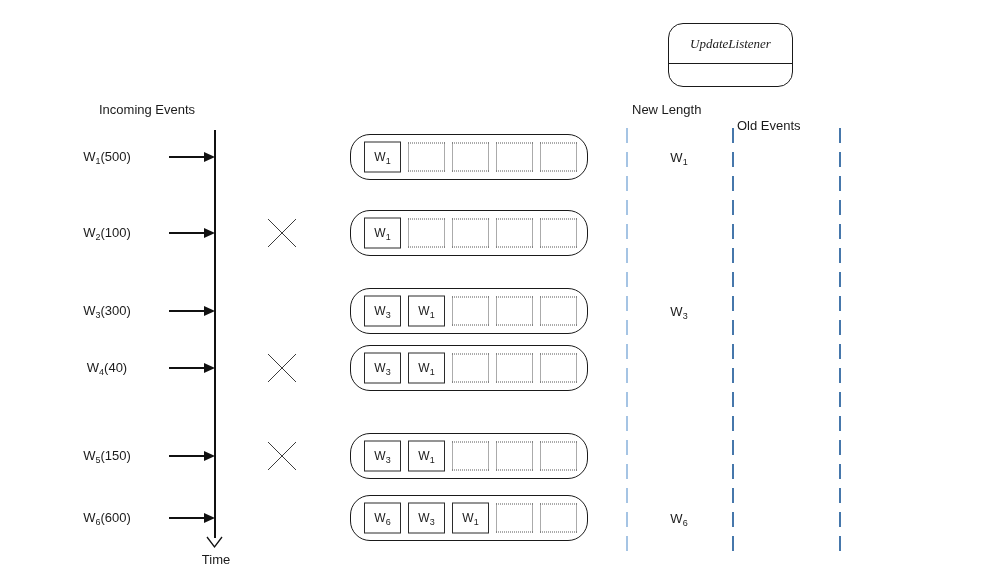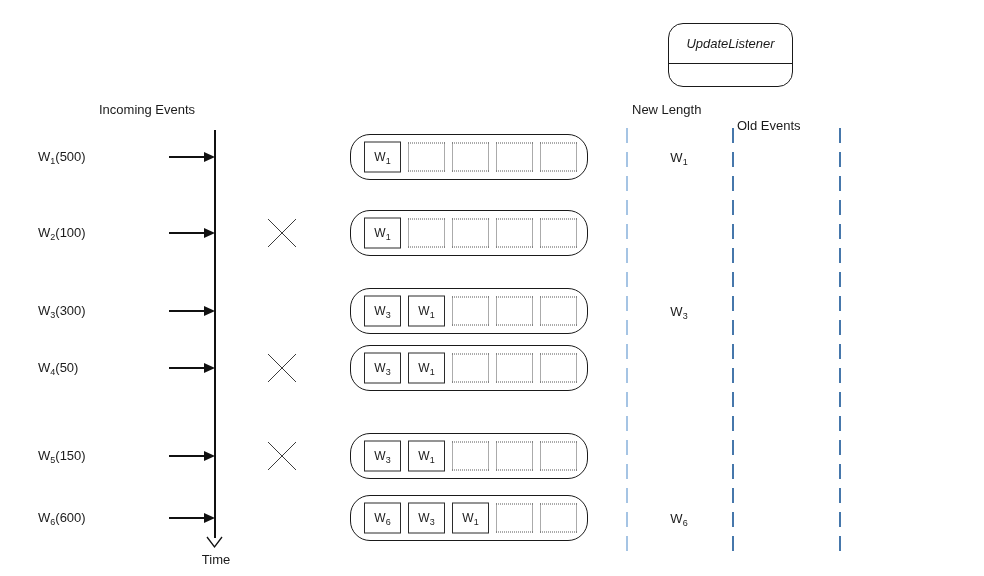--- a/index.html
+++ b/index.html
@@ -3,21 +3,21 @@
 <meta charset="utf-8">
 <style>
   html,body { margin:0; padding:0; background:#fff; }
   .canvas {
     position:relative; width:984px; height:576px; background:#ffffff;
     font-family:"Liberation Sans", sans-serif; color:#1a1a1a; overflow:hidden;
   }
   .hdr { position:absolute; font-size:13px; text-align:left; color:#1a1a1a; line-height:15px; }
 
   
-  .evlabel { position:absolute; left:38px; width:120px; text-align:left; font-size:13px; white-space:nowrap; }
+  .evlabel { position:absolute; left:47px; width:120px; text-align:center; font-size:13px; white-space:nowrap; }
   .sub { font-size:9px; vertical-align:-3px; }
 
   
   .aline { position:absolute; left:169px; width:36px; height:1.6px; background:#111; }
   .ahead { position:absolute; left:204px; width:0; height:0;
            border-left:11px solid #111; border-top:5.5px solid transparent; border-bottom:5.5px solid transparent; }
 
   
   .xmark { position:absolute; left:266px; }
 
@@ -36,21 +36,21 @@
   
   .vdash { position:absolute; top:128px; width:2px; height:424px;
            background:repeating-linear-gradient(to bottom, var(--c,#4677ab) 0 15px, transparent 15px 24px); }
 
   
   .tline { position:absolute; left:214px; top:130px; width:1.6px; height:408px; background:#111; }
   .timelbl { position:absolute; left:190px; top:552px; width:52px; text-align:center; font-size:13px; }
 
   
   .listener { position:absolute; left:668px; top:23px; width:125px; height:64px; box-sizing:border-box;
-              border:1.4px solid #1a1a1a; border-radius:15px; background:#fff; }
+              border:1.4px solid #1a1a1a; border-radius:15px; background:#fff;font-family:Liberation Serif, serif; }
   .listener .divider { position:absolute; left:0; right:0; top:39px; height:1.3px; background:#1a1a1a; }
   .listener .lbl { position:absolute; top:12px; left:0; right:0; text-align:center; font-style:italic; font-size:13px; }
 </style>
 </head>
 <body>
 
 <div class="canvas">
 
   <div class="listener">
     <div class="lbl">UpdateListener</div>
@@ -111,21 +111,21 @@
       </div>
     <div class="slot s1">
         <span><span>W</span><span class="sub">1</span></span>
       </div>
     <div class="slot dotted s2"></div>
     <div class="slot dotted s3"></div>
     <div class="slot dotted s4"></div>
   </div>
   <div class="newev" style="top:304px;"><span>W</span><span class="sub">3</span></div>
 
-  <div class="evlabel" style="top:360px;"><span>W</span><span class="sub">4</span><span>(50)</span></div>
+  <div class="evlabel" style="top:360px;"><span>W</span><span class="sub">4</span><span>(40)</span></div>
   <div class="aline" style="top:367px;"></div>
   <div class="ahead" style="top:362.5px;"></div>
   <svg class="xmark" style="top:352px;" width="32" height="32">
     <line x1="2" y1="2" x2="30" y2="30" stroke="#3c3c3c" stroke-width="1"></line>
     <line x1="30" y1="2" x2="2" y2="30" stroke="#3c3c3c" stroke-width="1"></line>
   </svg>
   <div class="win" style="top:345px;">
     <div class="slot s0">
         <span><span>W</span><span class="sub">3</span></span>
       </div>

